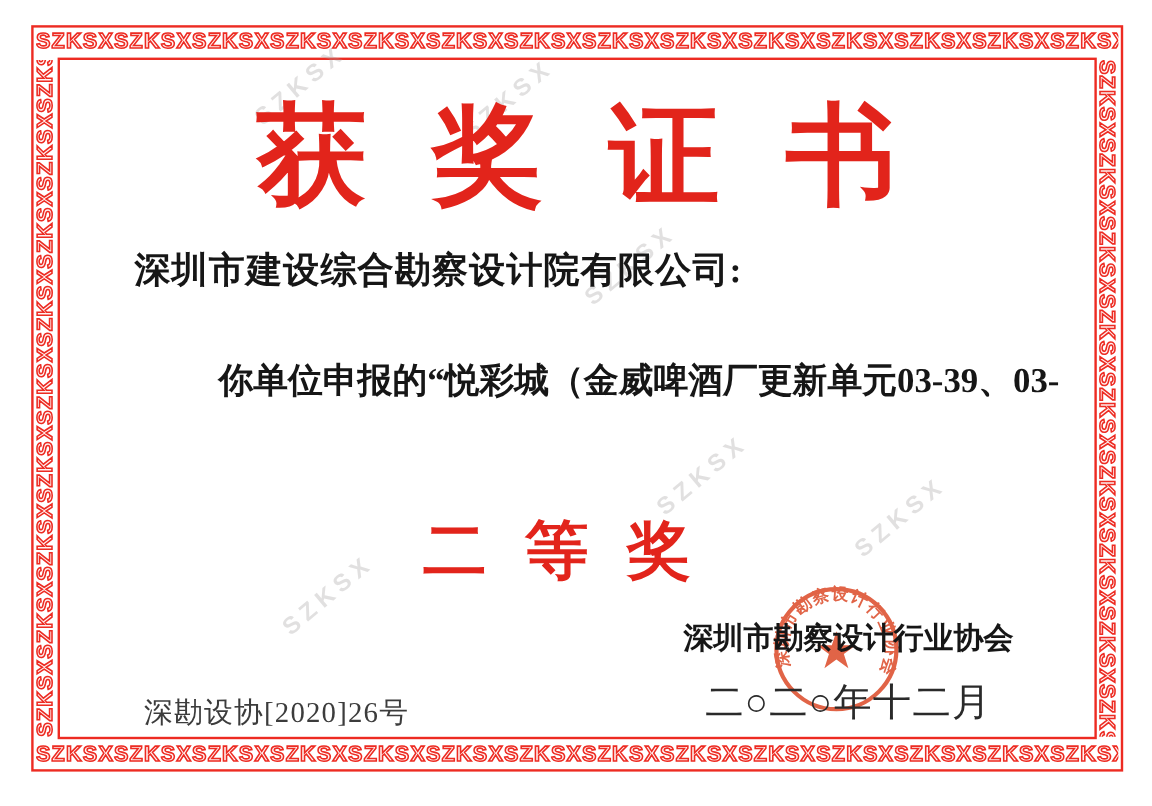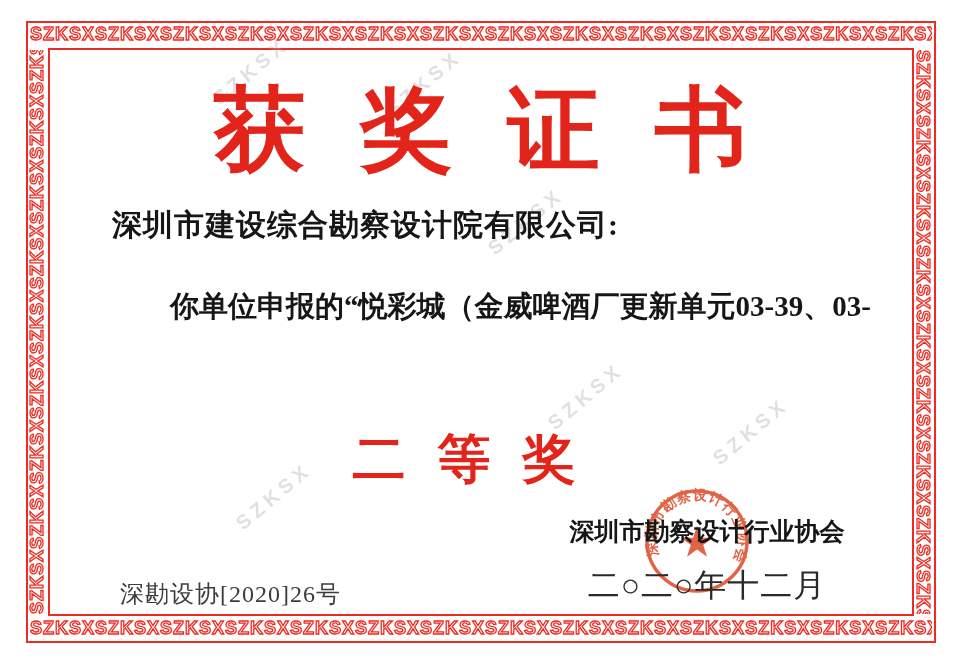--- a/index.html
+++ b/index.html
@@ -53,21 +53,21 @@
   }
   .recipient{
     position:absolute;left:112px;top:205px;
     font-size:30px;font-weight:700;color:#161616;
     letter-spacing:1px;
   }
   .body-text{
     position:absolute;left:112px;top:280px;width:740px;
     font-size:29px;line-height:52px;font-weight:700;color:#161616;
   }
-  .body-text p{margin:0;white-space:nowrap;}
+  .body-text p{margin:12px;white-space:nowrap;}
   .body-text p.indent{text-indent:2em;}
   .award{
     position:absolute;left:0;top:424px;width:100%;
     text-align:center;
     font-size:53px;font-weight:700;color:#e2241b;
     letter-spacing:32px;box-sizing:border-box;
   }
   .doc-number{
     position:absolute;left:120px;top:578px;
     font-size:24px;color:#3c3c3c;letter-spacing:1px;

